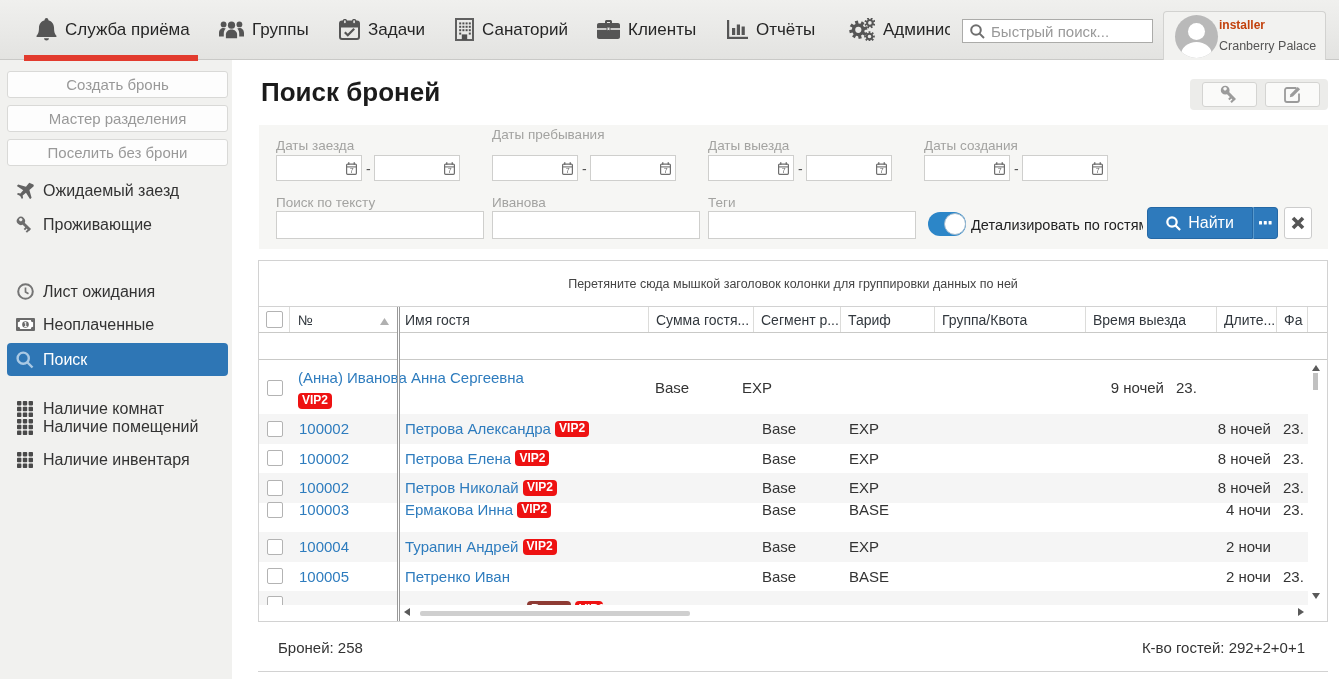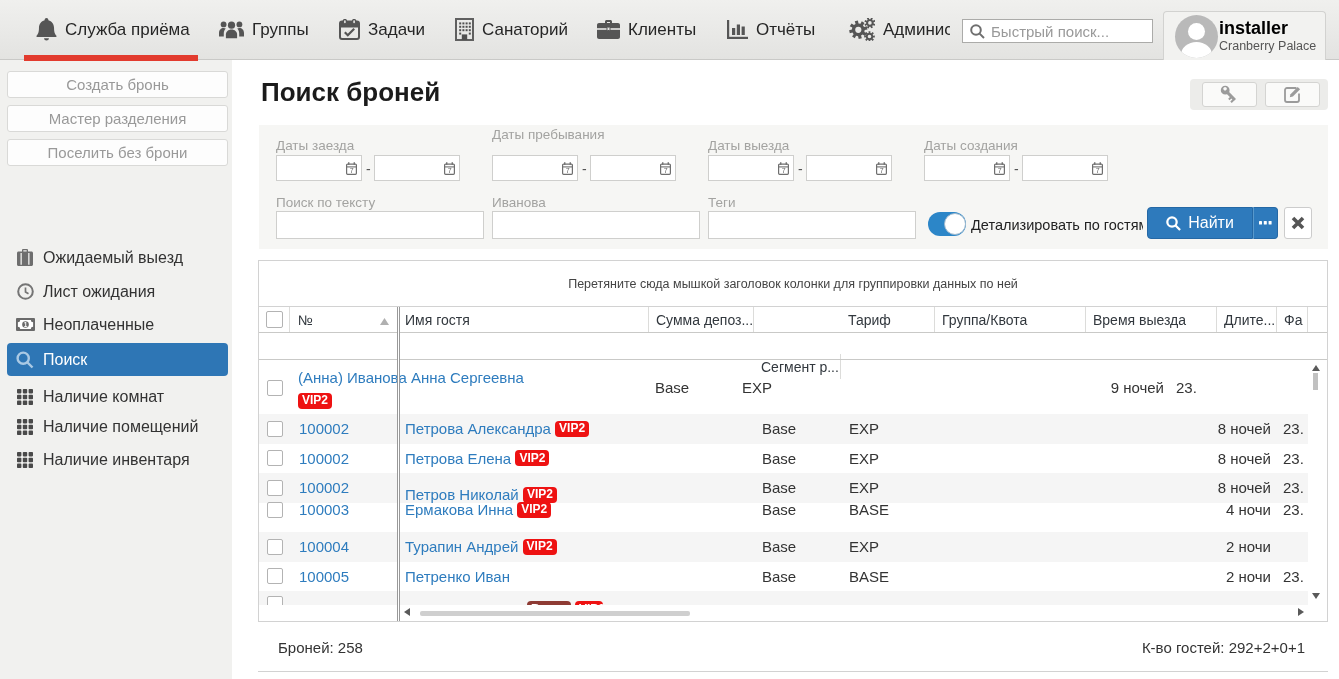--- a/index.html
+++ b/index.html
@@ -16,21 +16,21 @@
 #redline { position:absolute; left:24px; top:55px; width:174px; height:6px; background:#e23b2e; z-index:5; }
 #qsearch { position:absolute; left:962px; top:19px; width:191px; height:24px;
   background:#fff; border:1px solid #ababa9; display:flex; align-items:center; }
 #qsearch .ph { color:#999; font-size:15px; margin-left:6px; }
 #userbox { position:absolute; left:1163px; top:11px; width:163px; height:49px;
   background:#f2f2f0; border:1px solid #d2d2d0; border-bottom:none; border-radius:4px 4px 0 0; }
 #avatar { position:absolute; left:11px; top:3px; width:43px; height:43px; border-radius:50%;
   background:#b9b9b9; overflow:hidden; }
 #avatar .head { position:absolute; left:13px; top:8px; width:17px; height:17px; border-radius:50%; background:#fff; }
 #avatar .body { position:absolute; left:6px; top:27px; width:31px; height:26px; border-radius:50%; background:#fff; }
-#uname { position:absolute; left:55px; top:6px; font-size:18px; font-weight:bold; color:#000000; }
+#uname { position:absolute; left:55px; top:6px; font-size:12px; font-weight:bold; color:#c2410c; }
 #uhotel { position:absolute; left:55px; top:27px; font-size:12.5px; color:#555; white-space:nowrap; }
 
 
 #sidebar { position:absolute; left:0; top:60px; width:232px; height:619px; background:#f1f1ef; }
 .sbtn { position:absolute; left:7px; width:221px; height:27px; background:#fdfdfd;
   border:1px solid #d9d9d7; border-radius:3px; color:#999; font-size:15px;
   display:flex; align-items:center; justify-content:center; }
 .mi { position:absolute; left:7px; width:221px; height:33px; display:flex; align-items:center;
   color:#333; font-size:16px; }
 .mi .ic { width:36px; flex:0 0 36px; display:flex; justify-content:center; }
@@ -182,26 +182,37 @@
       </div>
     <div id="uname">installer</div>
     <div id="uhotel">Cranberry Palace</div>
   </div>
 </div>
 <div id="sidebar">
   <div class="sbtn" style="top:45px;">Мастер разделения</div>
   <div class="sbtn" style="top:11px;">Создать бронь</div>
   <div class="sbtn" style="top:79px;">Поселить без брони</div>
 
-  <div class="mi" style="top:181px;">
-    <span class="ic">
-        <svg width="18" height="17" viewBox="0 0 18 17" fill="#6e6e6e">
-      <path d="M6 2.5V1.2C6 .5 6.5 0 7.2 0h3.6c.7 0 1.2.5 1.2 1.2v1.3h3.5c.8 0 1.5.7 1.5 1.5v11.5c0 .8-.7 1.5-1.5 1.5H2.5c-.8 0-1.5-.7-1.5-1.5V4c0-.8.7-1.5 1.5-1.5H6zm1.3-1.2v1.2h3.4V1.3H7.3zM4.5 4v11.7h1.3V4H4.5zm7.7 0v11.7h1.3V4h-1.3z"></path>
-    </svg>
-      </span>Ожидаемый выезд</div>
+  <div class="mi" style="top:114px;">
+    <span class="ic">
+        <svg width="19" height="17" viewBox="0 0 19 17" fill="#636363">
+      <path d="M18.2 1.1c.6.6.8 1.6-.1 2.4l-4 3.4 2.3 8.2-1.6 1.4-4.3-6.8-3.5 3 .4 2.6-1.2 1-1.8-3.2L1 11.3l1-1.2 2.6.4 3-3.5L.9 2.7 2.3 1l8.2 2.3 3.4-4z" transform="translate(0,1.5) scale(0.95)"></path>
+    </svg>
+      </span>Ожидаемый заезд</div>
+  <div class="mi" style="top:148px;">
+    <span class="ic">
+        <svg width="18" height="18" viewBox="0 0 18 18" fill="#6e6e6e" fill-rule="evenodd">
+      <g transform="translate(4.9,4.9) rotate(45)">
+        <path d="M0-4.1a4.1 4.1 0 1 1 0 8.2 4.1 4.1 0 0 1 0-8.2zM-1-2.4a1.6 1.6 0 1 0 0 3.2 1.6 1.6 0 0 0 0-3.2z"></path>
+        <rect x="3.2" y="-1.4" width="9.8" height="2.8"></rect>
+        <rect x="7.6" y="0.7" width="1.9" height="3"></rect>
+        <rect x="10.8" y="0.7" width="1.9" height="3.4"></rect>
+      </g>
+    </svg>
+      </span>Проживающие</div>
   <div class="mi" style="top:215px;">
     <span class="ic">
         <svg width="17" height="17" viewBox="0 0 17 17">
       <circle cx="8.5" cy="8.5" r="7.3" fill="none" stroke="#757575" stroke-width="2"></circle>
       <path d="M8.5 4.5v4.4l3 1.8" fill="none" stroke="#757575" stroke-width="1.7"></path>
     </svg>
       </span>Лист ожидания</div>
   <div class="mi" style="top:248px;">
     <span class="ic">
         <svg width="19" height="13" viewBox="0 0 19 13">
@@ -211,21 +222,21 @@
       <text x="9.5" y="8.8" font-size="6.5" font-weight="bold" fill="#fff" text-anchor="middle" font-family="Liberation Sans">1</text>
     </svg>
       </span>Неоплаченные</div>
   <div class="mi sel" style="top:283px;">
     <span class="ic">
         <svg width="18" height="18" viewBox="0 0 18 18" fill="none" stroke="#aac9e4" stroke-width="2.4">
       <circle cx="7.2" cy="7.2" r="5.6"></circle>
           <line x1="11.5" y1="11.5" x2="16.5" y2="16.5"></line>
     </svg>
       </span>Поиск</div>
-  <div class="mi" style="top:320px;">
+  <div class="mi" style="top:332px;">
     <span class="ic">
         <svg width="16" height="16" viewBox="0 0 16 16" fill="#4a4a4a">
       <rect x="0" y="0" width="4.4" height="4.4" rx="0.8"></rect>
           <rect x="5.8" y="0" width="4.4" height="4.4" rx="0.8"></rect>
           <rect x="11.6" y="0" width="4.4" height="4.4" rx="0.8"></rect>
       <rect x="0" y="5.8" width="4.4" height="4.4" rx="0.8"></rect>
           <rect x="5.8" y="5.8" width="4.4" height="4.4" rx="0.8"></rect>
           <rect x="11.6" y="5.8" width="4.4" height="4.4" rx="0.8"></rect>
       <rect x="0" y="11.6" width="4.4" height="4.4" rx="0.8"></rect>
           <rect x="5.8" y="11.6" width="4.4" height="4.4" rx="0.8"></rect>
@@ -398,22 +409,22 @@
     <div class="hc" style="width:31px; padding-left:7px;">
         <span class="cbx" style="width:17px;height:17px;"></span>
       </div>
     <div class="hc" style="width:107px; border-right:none; position:relative;">№
       <svg style="position:absolute; right:8px; top:11px;" width="9" height="7" viewBox="0 0 9 7">
           <path d="M4.5 0L9 7H0z" fill="#b0b0b0"></path>
         </svg>
     </div>
     <div style="width:3px;"></div>
     <div class="hc" style="width:249px; padding-left:5px;">Имя гостя</div>
-    <div class="hc" style="width:105px; padding-left:7px;">Сумма депоз...</div>
-    <div class="hc" style="width:87px; padding-left:7px;margin-top:47px;">Сегмент р...</div>
+    <div class="hc" style="width:105px; padding-left:7px;">Сумма гостя...</div>
+    <div class="hc" style="width:87px; padding-left:7px;">Сегмент р...</div>
     <div class="hc" style="width:94px; padding-left:7px;">Тариф</div>
     <div class="hc" style="width:151px; padding-left:7px;">Группа/Квота</div>
     <div class="hc" style="width:131px; padding-left:7px;">Время выезда</div>
     <div class="hc" style="width:60px; padding-left:7px;">Длите...</div>
     <div class="hc" style="width:31px; padding-left:7px;">Фа</div>
   </div>
   <div id="gfilter"></div>
   <div id="gdata">
     <div class="row" style="top:0; height:53px;">
       <div class="cell" style="width:31px; padding-left:8px;">
@@ -466,21 +477,21 @@
       <div class="cell" style="width:31px; padding-left:6px;">23.</div>
     </div>
     <div class="row alt" style="top:112px; height:29.5px;">
       <div class="cell" style="width:31px; padding-left:8px;">
           <span class="cbx"></span>
         </div>
       <div class="cell" style="width:107px; padding-left:9px;">
           <a class="lnk">100002</a>
         </div>
       <div style="width:3px;"></div>
-      <div class="cell" style="width:249px; padding-left:5px;align-items:flex-end;"><a class="lnk">Петров Николай</a>&nbsp;<span class="vip">VIP2</span></div>
+      <div class="cell" style="width:249px; padding-left:5px;"><a class="lnk">Петров Николай</a>&nbsp;<span class="vip">VIP2</span></div>
       <div class="cell" style="width:105px;"></div>
       <div class="cell" style="width:87px;">Base</div>
       <div class="cell" style="width:94px;">EXP</div>
       <div class="cell" style="width:151px;"></div>
       <div class="cell" style="width:131px;"></div>
       <div class="cell" style="width:60px; justify-content:flex-end; padding-right:6px;">8 ночей</div>
       <div class="cell" style="width:31px; padding-left:6px;">23.</div>
     </div>
     <div class="row" style="top:134px; height:29.5px;">
       <div class="cell" style="width:31px; padding-left:8px;">

